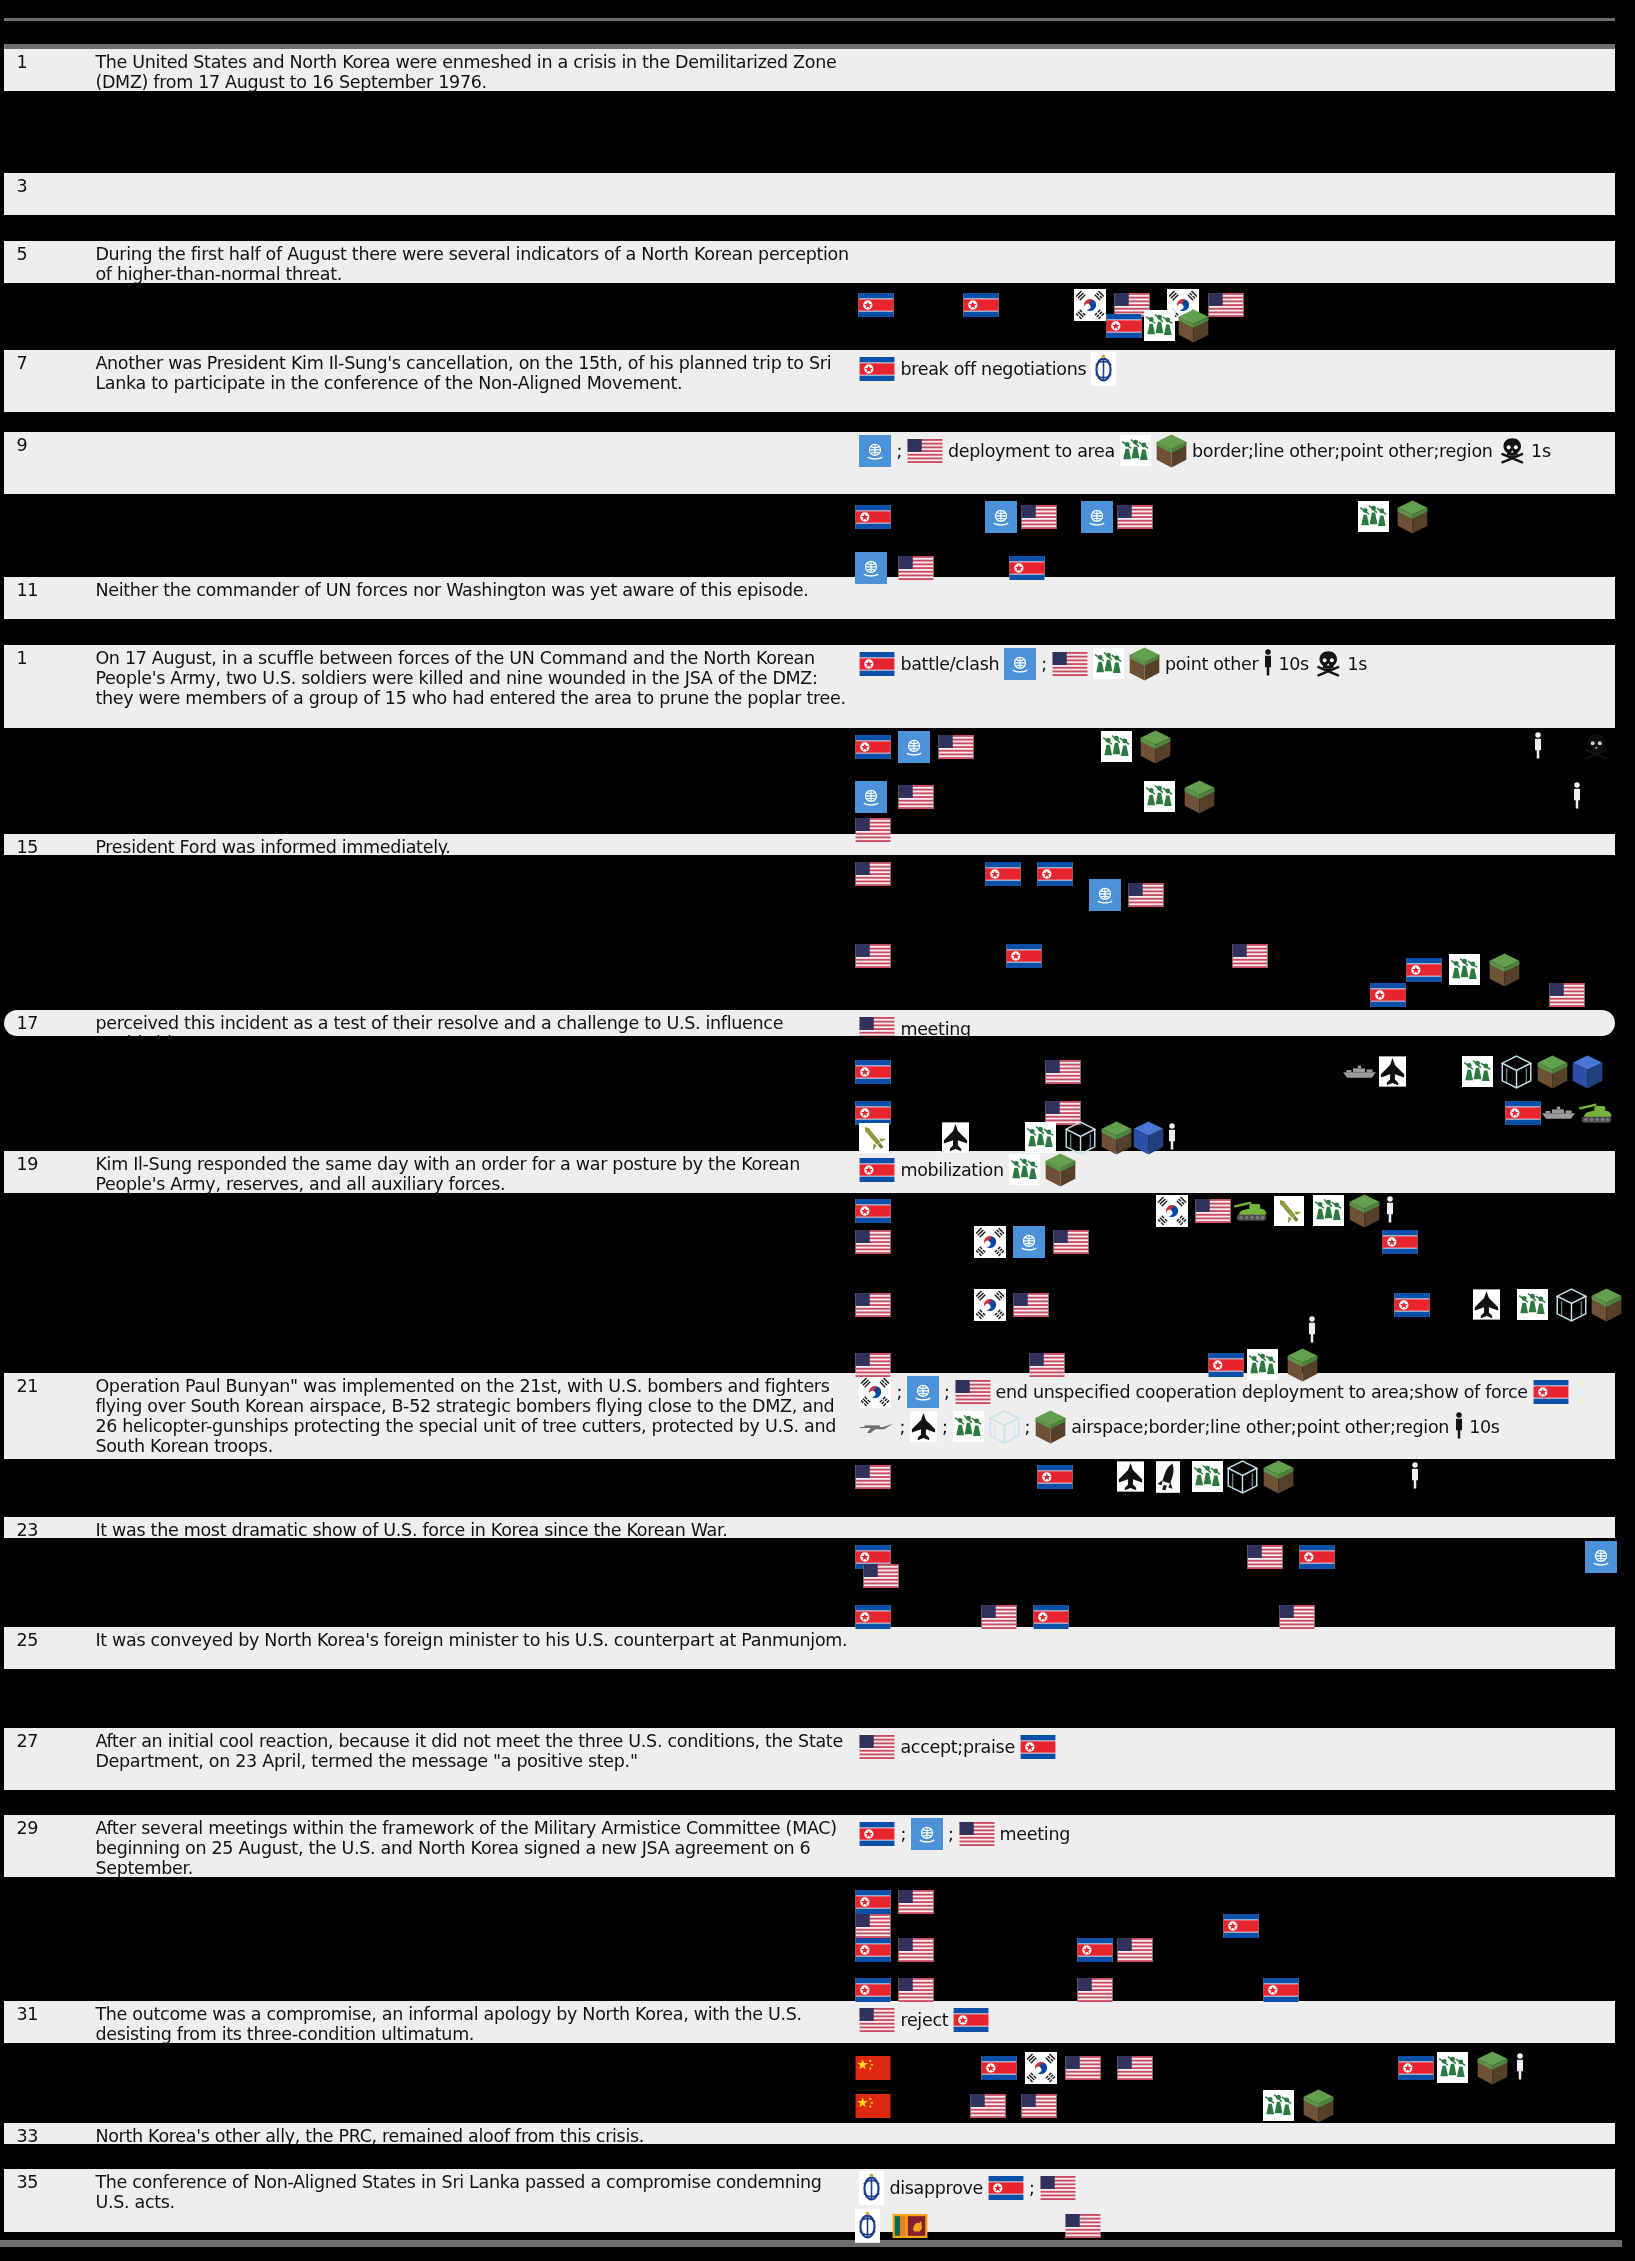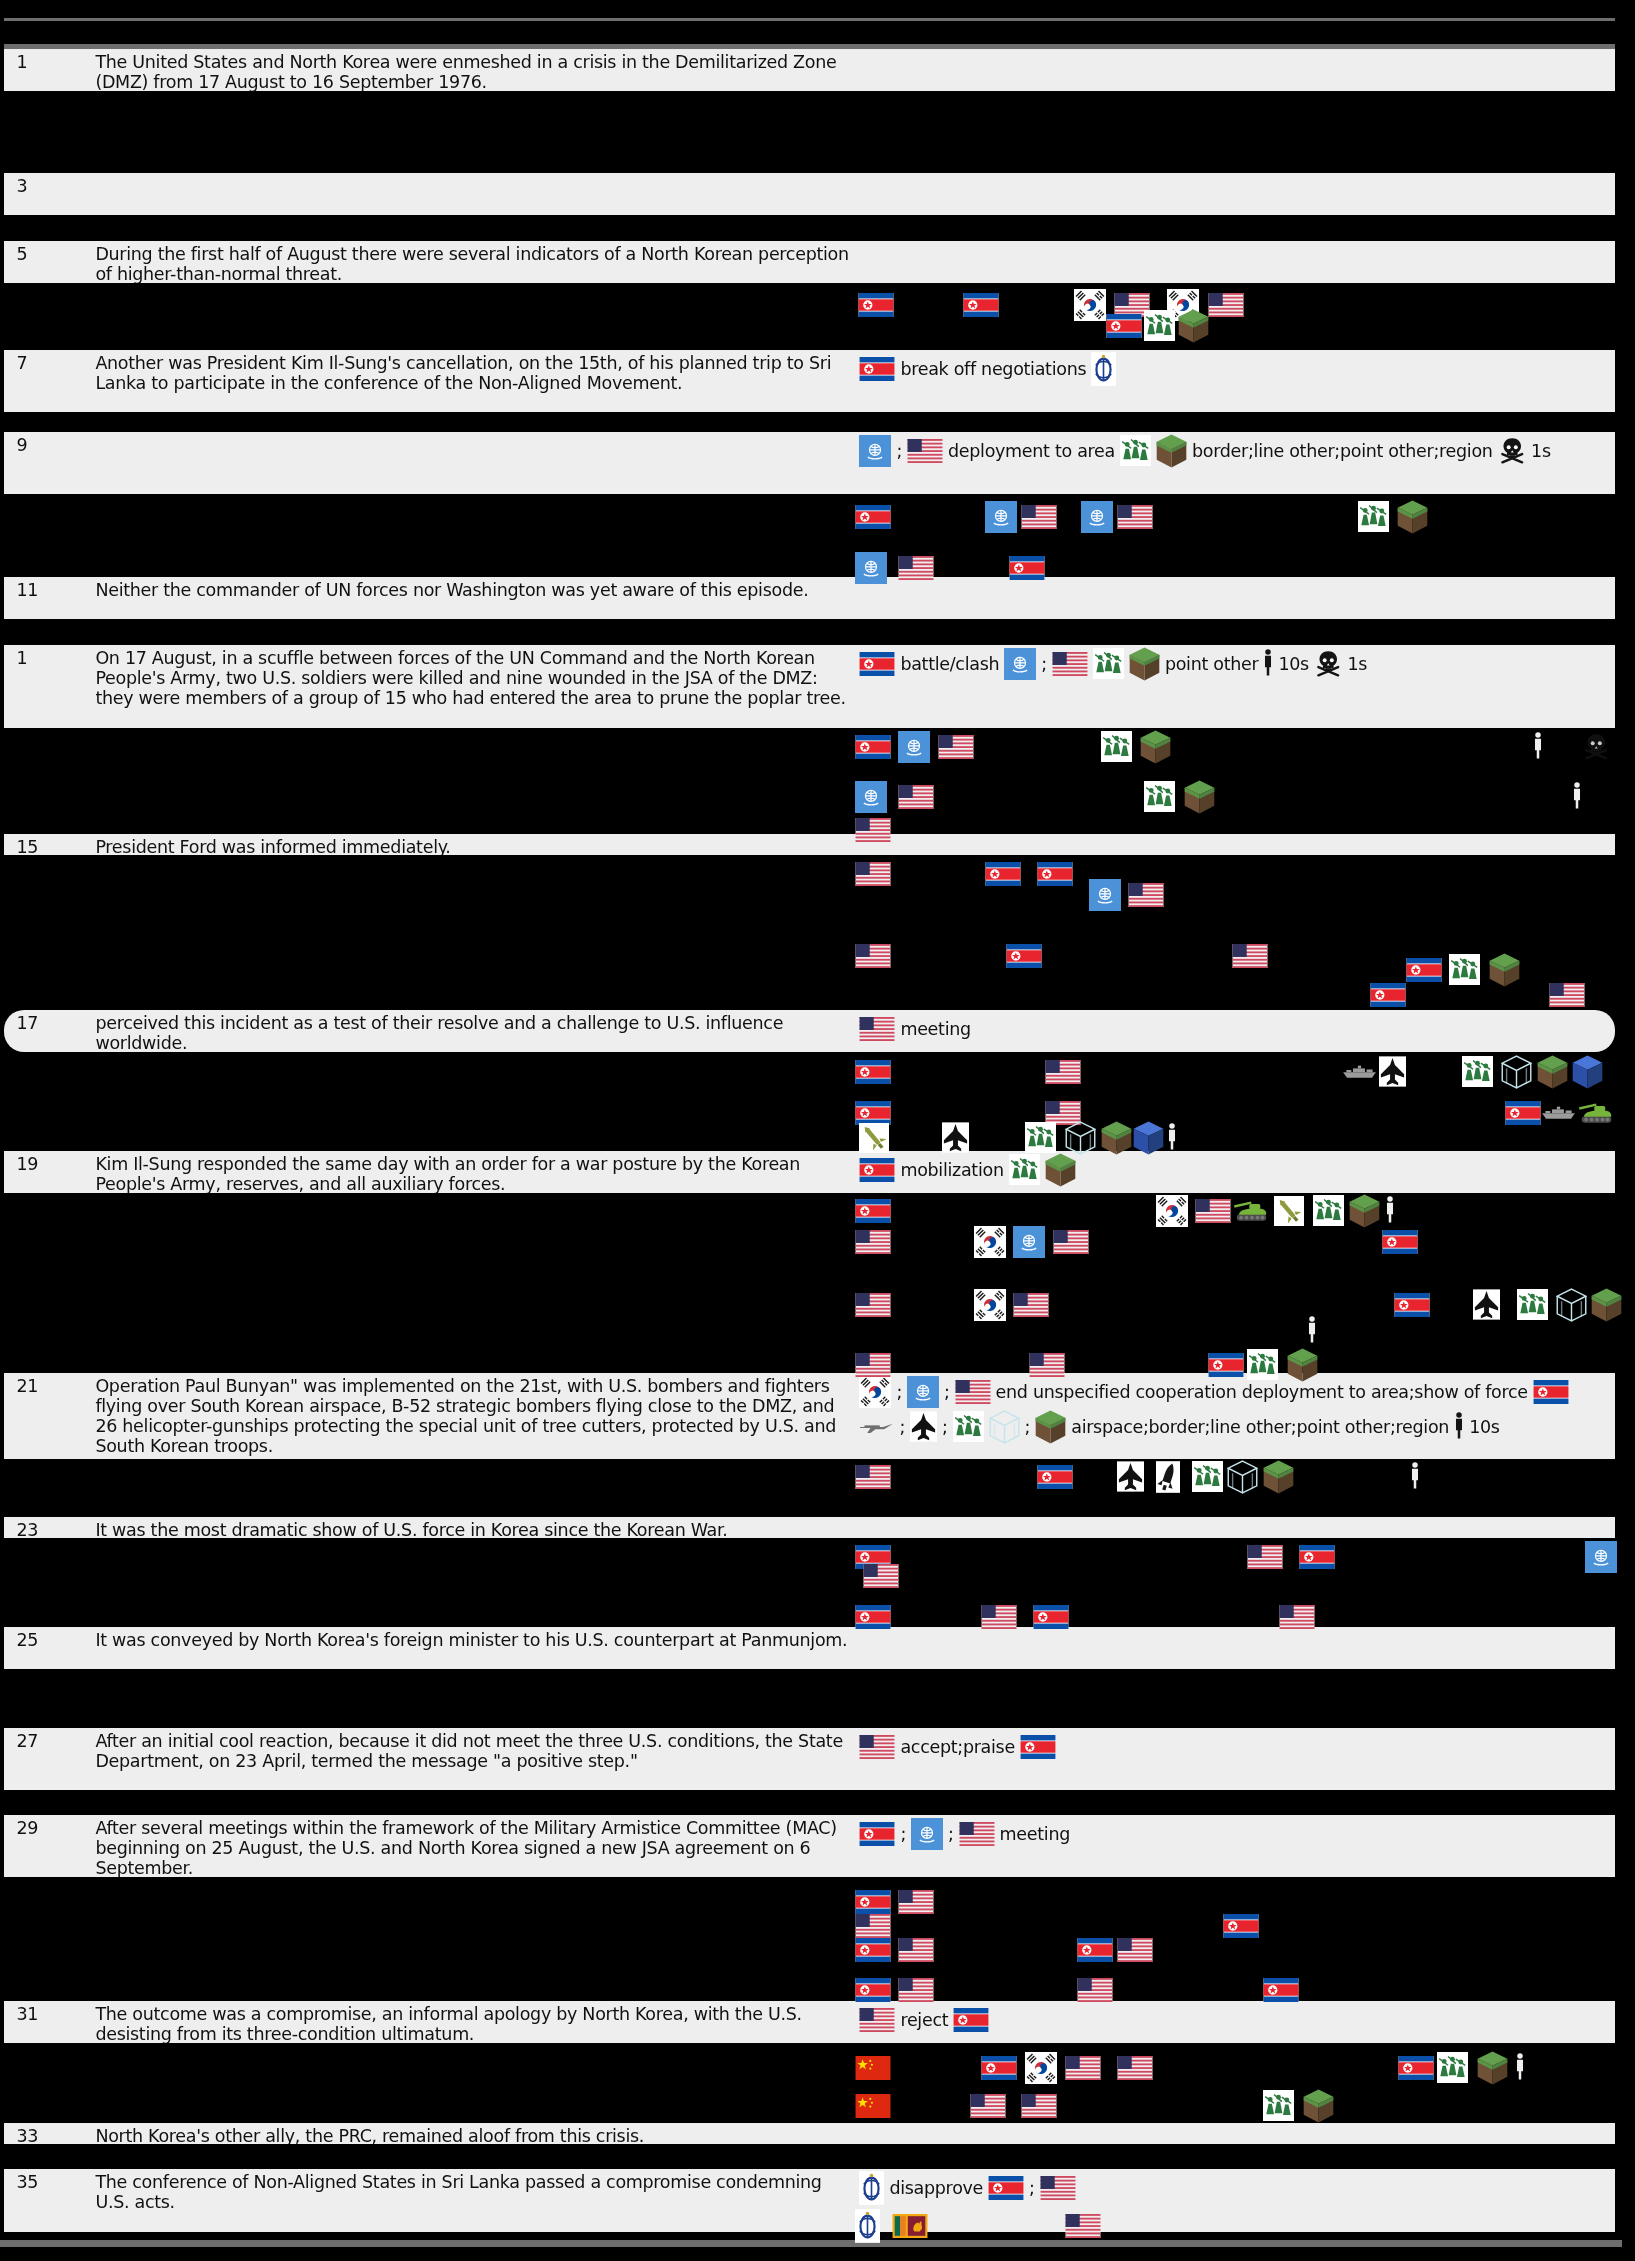--- a/index.html
+++ b/index.html
@@ -236,21 +236,21 @@
               </svg>
             </span>
             <span class="ann-text">1s</span>
           </div>
         </div>
       </div>
       <div class="row one" style="top: 834px; height: 21.3px;">
         <span class="num">15</span>
         <div class="txt">President Ford was informed immediately.</div>
       </div>
-      <div class="row" style="top: 1010px; height: 42px; border-radius: 20px;">
+      <div class="row" style="top: 1010px; height: 26px; border-radius: 20px;">
         <span class="num">17</span>
         <div class="txt">perceived this incident as a test of their resolve and a challenge to U.S. influence worldwide.</div>
         <div class="ann">
           <div class="ann-line">
             <span class="ico ico-us" style="width: 36px; height: 24px;">
               <svg viewBox="0 0 64 44">
                 <rect width="64" height="44" fill="#f2eef0"></rect>
                 <g fill="#cf4a60">
                   <rect y="0" width="64" height="3.4"></rect>
                   <rect y="6.8" width="64" height="3.4"></rect>

